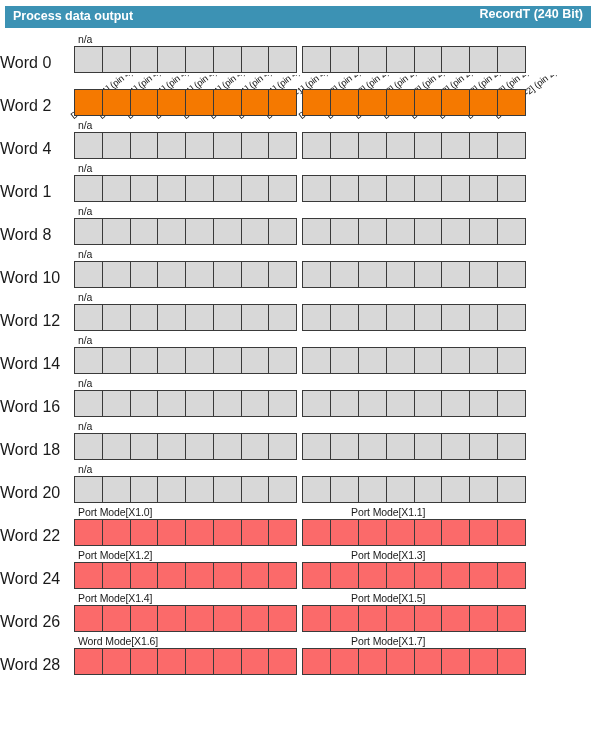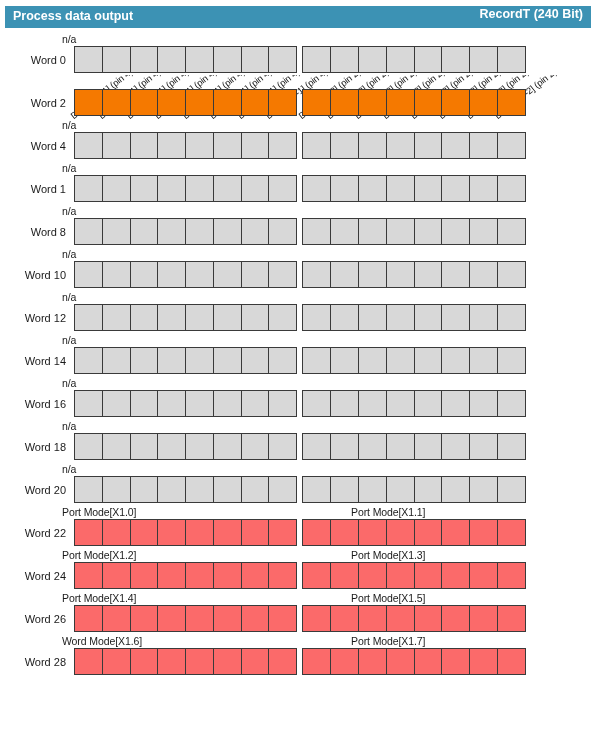--- a/index.html
+++ b/index.html
@@ -49,36 +49,36 @@
   .row {
     position: absolute;
     left: 0;
     width: 596px;
     height: 43px;
   }
   .word-label {
     position: absolute;
     left: 0;
     width: 66px;
-    text-align: right;
+    text-align: left;
     top: 22px;
-    font-size: 11px;
+    font-size: 16px;
     color: #1a1a1a;
     white-space: nowrap;
   }
 
   .annot {
     position: absolute;
     top: 1px;
     font-size: 10.5px;
     color: #1a1a1a;
     white-space: nowrap;
     letter-spacing: -0.1px;
   }
-  .annot.left  { left: 62px; }
+  .annot.left  { left: 78px; }
   .annot.right { left: 303px; padding-left: 48px; }
 
   
   .group {
     position: absolute;
     top: 14px;
     height: 27px;
     box-sizing: border-box;
     display: flex;
   }

